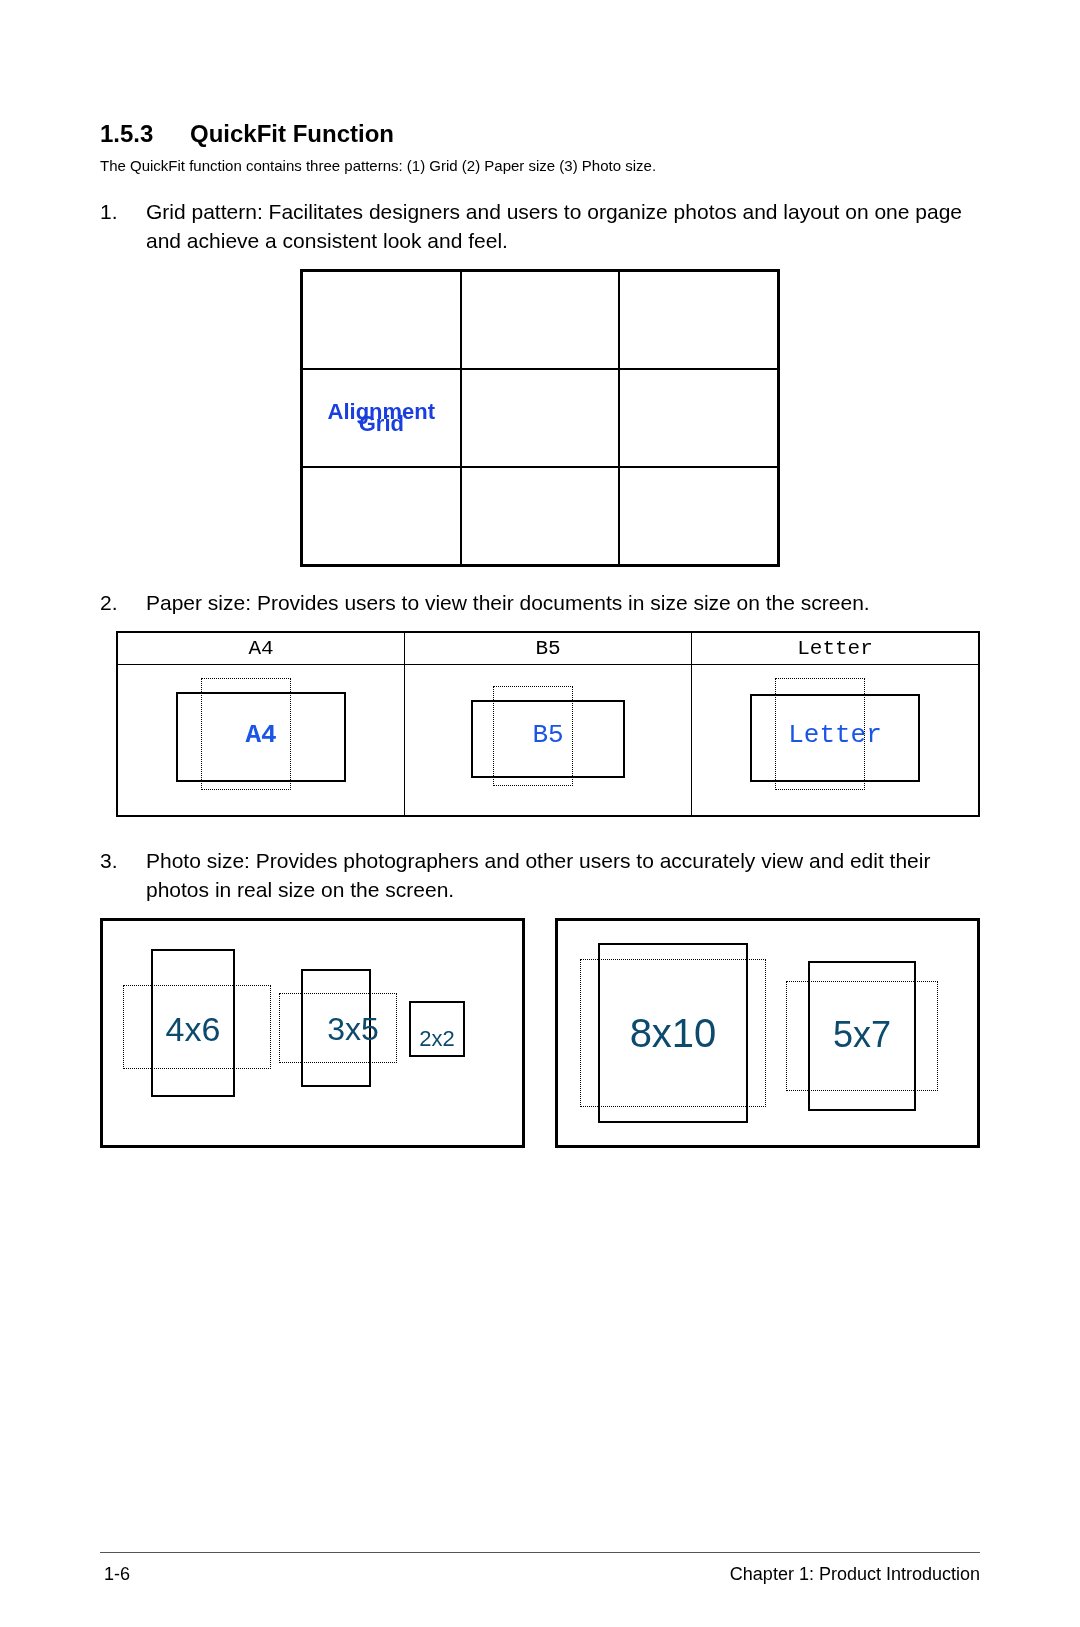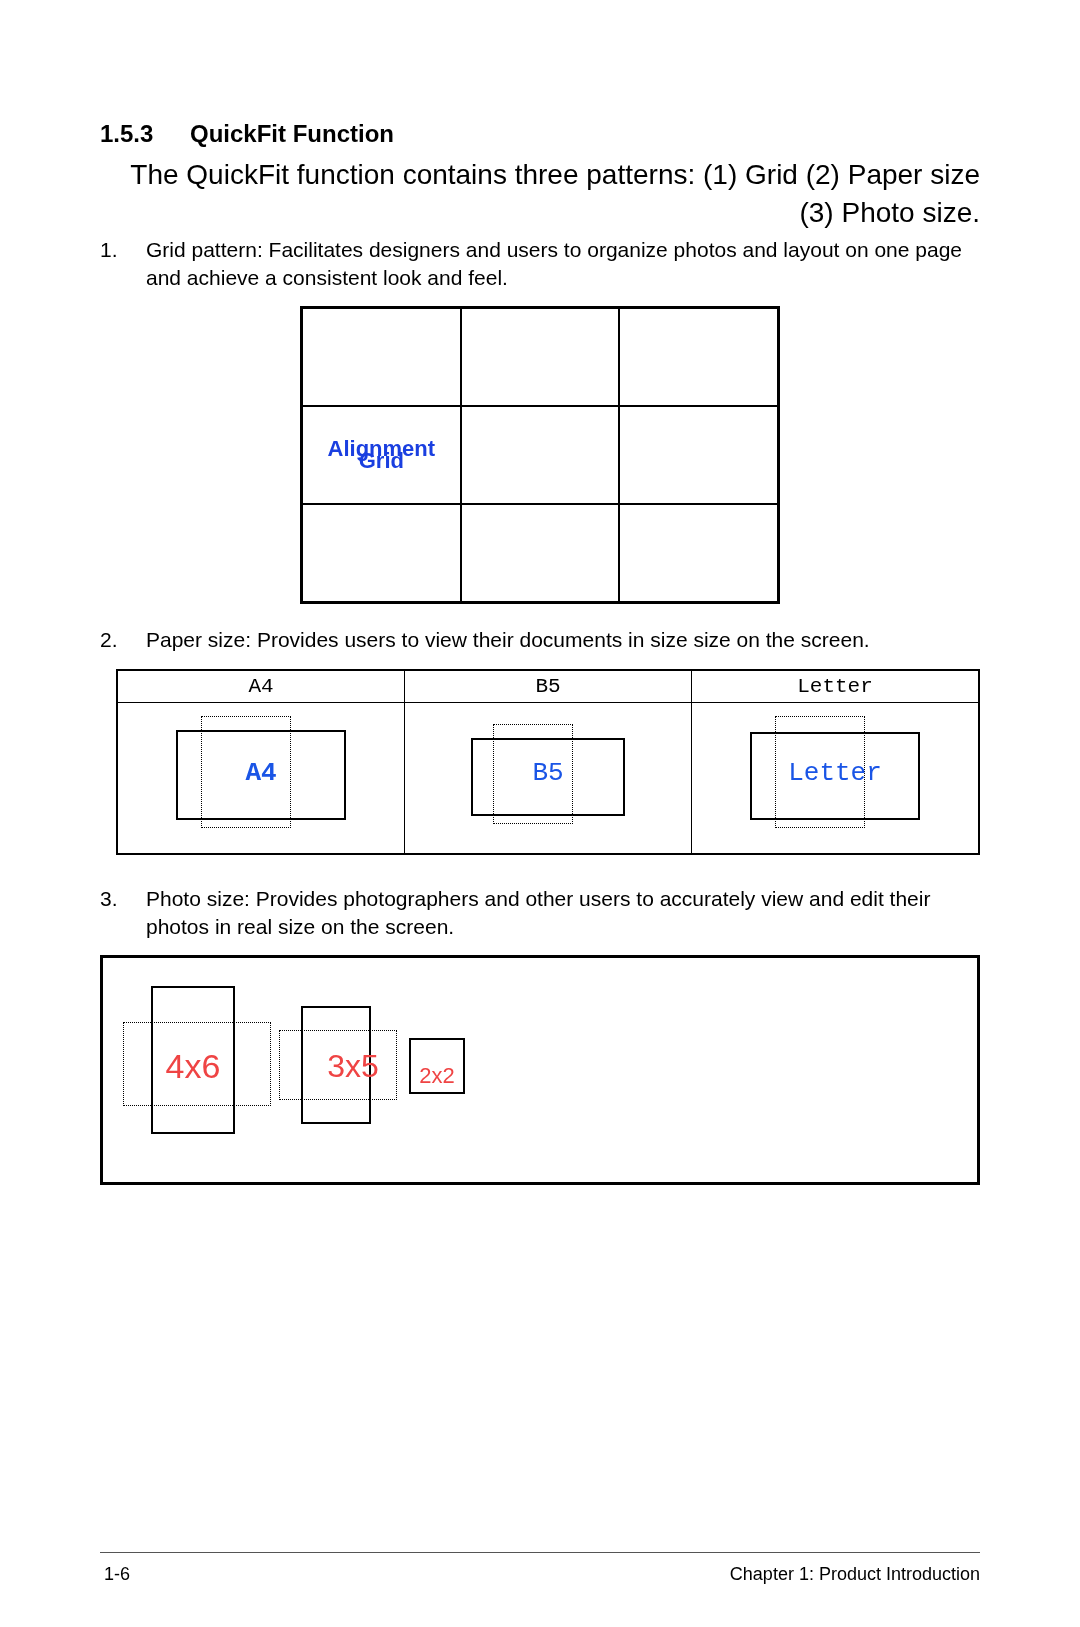--- a/index.html
+++ b/index.html
@@ -12,24 +12,23 @@
     position: relative;
     padding: 120px 100px 0 100px;
   }
   .heading {
     font-weight: bold;
     font-size: 24px;
     margin-bottom: 8px;
   }
   .heading .num { display:inline-block; width: 90px; }
   .intro {
-    font-size: 28px;
+    font-size: 15px;
     line-height: 1.35;
-    margin-bottom: 4px;
-    text-align: right;
+    margin-bottom: 22px;
   }
   .item {
     display: flex;
     font-size: 21px;
     line-height: 1.35;
     margin-bottom: 14px;
   }
   .item .num { width: 46px; flex: 0 0 46px; }
   .item .txt { flex: 1; }
 
@@ -68,21 +67,21 @@
   .pbox { position:relative; width:170px; height:110px; }
   .rect-solid { position:absolute; border:2px solid #000; }
   .rect-dotted { position:absolute; border:1px dotted #000; }
   .ptxt { color:#1a55e6; font-size:26px; font-weight:normal; position:absolute; left:50%; top:50%; transform:translate(-50%,-50%); }
   .bold { font-weight:bold; }
 
   
   .photo-row { display:flex; gap:30px; margin: 10px 0 30px 0; }
   .photo-panel { border:3px solid #000; flex:1; height:230px; position:relative; }
   .pc { position:absolute; }
-  .lab { color:#ef4444; position:absolute; left:50%; top:50%; transform:translate(-50%,-50%); white-space:nowrap; }
+  .lab { color:#0c4a6e; position:absolute; left:50%; top:50%; transform:translate(-50%,-50%); white-space:nowrap; }
 
   
   .rule { position:absolute; left:100px; right:100px; bottom:74px; border-top:1px solid #555; }
   .footer { position:absolute; left:104px; right:100px; bottom:42px; display:flex; justify-content:space-between; font-size:18px; }
 </style>
 </head>
 <body>
 
 <div class="heading">
   <span class="num">1.5.3</span><span>QuickFit Function</span>
@@ -169,19 +168,29 @@
     <div class="pc lab" style="left:90px; top:108px; font-size:34px;">4x6</div>
 
     <div class="pc rect-solid" style="left:198px; top:48px; width:70px; height:118px;"></div>
     <div class="pc rect-dotted" style="left:176px; top:72px; width:118px; height:70px;"></div>
     <div class="pc lab" style="left:250px; top:108px; font-size:32px;">3x5</div>
 
     <div class="pc rect-solid" style="left:306px; top:80px; width:56px; height:56px;"></div>
     <div class="pc lab" style="left:334px; top:118px; font-size:22px;">2x2</div>
   </div>
 
+  <div class="photo-panel">
+
+    <div class="pc rect-solid" style="left:40px; top:22px; width:150px; height:180px;"></div>
+    <div class="pc rect-dotted" style="left:22px; top:38px; width:186px; height:148px;"></div>
+    <div class="pc lab" style="left:115px; top:112px; font-size:40px;">8x10</div>
+
+    <div class="pc rect-solid" style="left:250px; top:40px; width:108px; height:150px;"></div>
+    <div class="pc rect-dotted" style="left:228px; top:60px; width:152px; height:110px;"></div>
+    <div class="pc lab" style="left:304px; top:114px; font-size:36px;">5x7</div>
+  </div>
 </div>
 
 <div class="rule"></div>
 <div class="footer">
   <span>1-6</span>
   <span>Chapter 1: Product Introduction</span>
 </div>
 
 </body></html>

